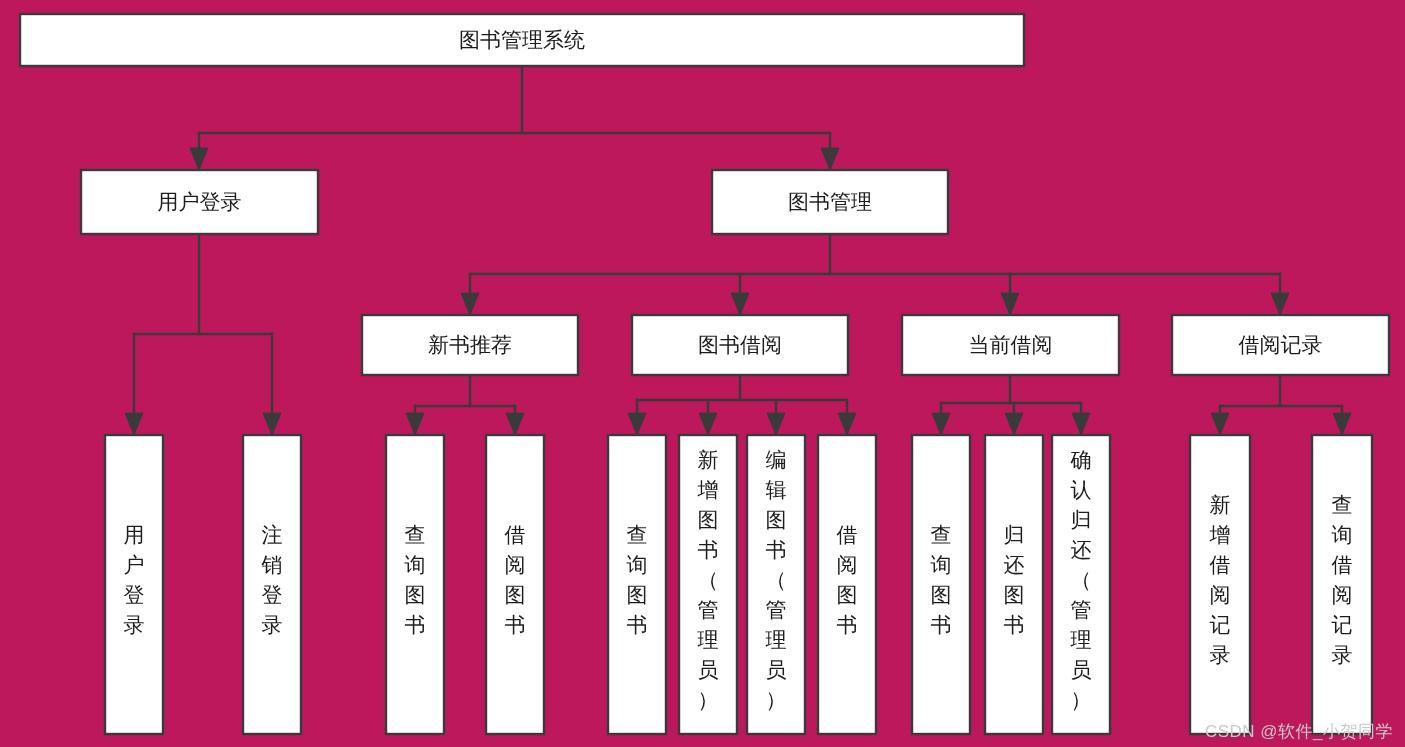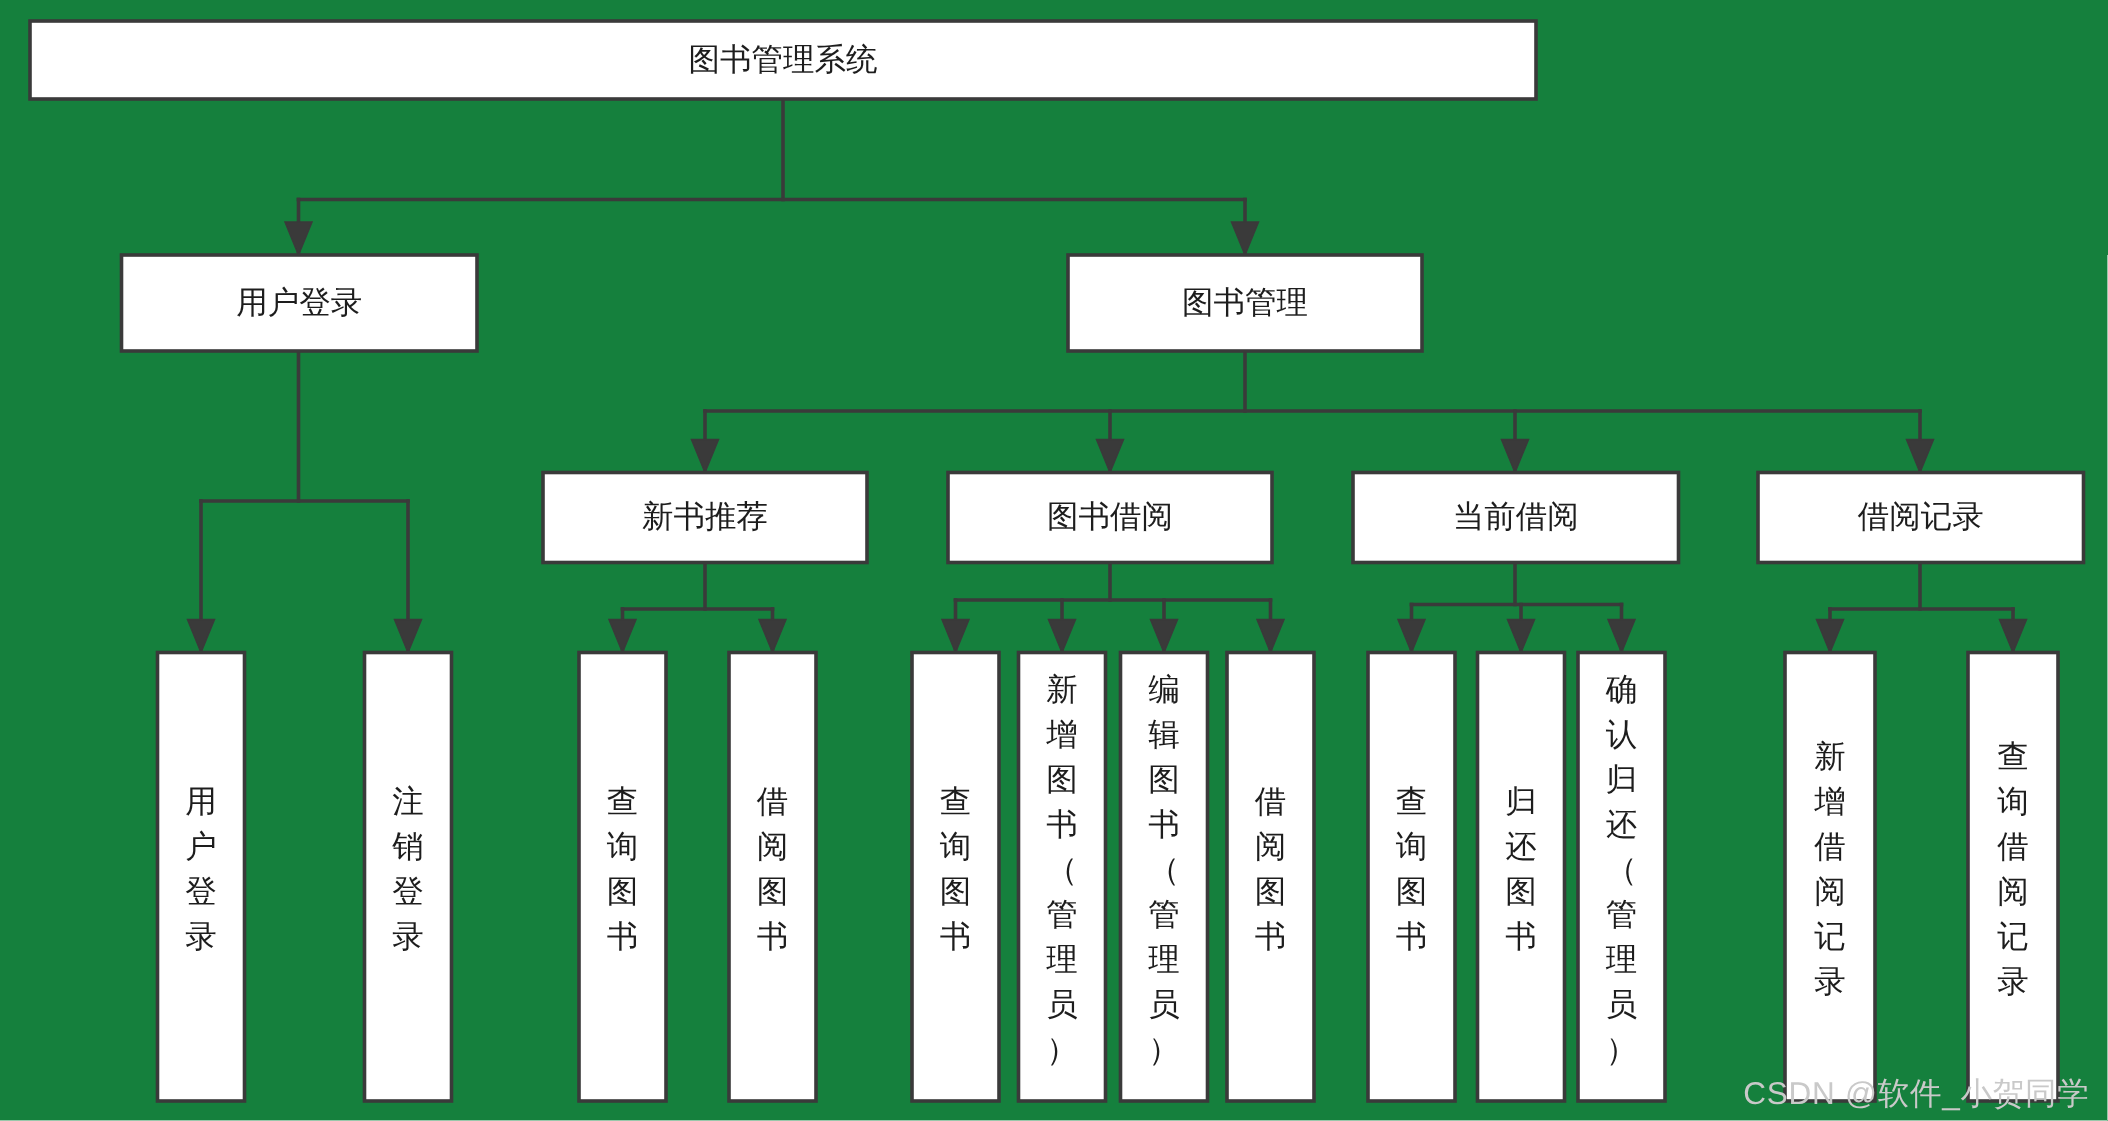--- a/index.html
+++ b/index.html
@@ -7,21 +7,21 @@
     padding: 0;
     background: #ffffff;
   }
   body {
     font-family: "Liberation Sans", "DejaVu Sans", sans-serif;
   }
   #diagram-root {
     position: relative;
     width: 1405px;
     height: 747px;
-    background: #15803d;
+    background: #be185d;
     overflow: hidden;
   }
   svg#flow-svg {
     position: absolute;
     left: 0;
     top: 0;
     width: 1405px;
     height: 747px;
     display: block;
   }
@@ -47,21 +47,21 @@
     fill: #1d1d1d;
     font-family: "Liberation Sans", "DejaVu Sans", sans-serif;
     font-size: 21px;
     text-anchor: middle;
   }
   .watermark-text {
     position: absolute;
     right: 12px;
     bottom: 4px;
     font-family: "Liberation Sans", "DejaVu Sans", sans-serif;
-    font-size: 21px;
+    font-size: 17px;
     color: #c9c9c9;
     white-space: nowrap;
     letter-spacing: 0.5px;
     user-select: none;
   }
 </style>
 </head>
 <body>
 
 <div id="diagram-root">

